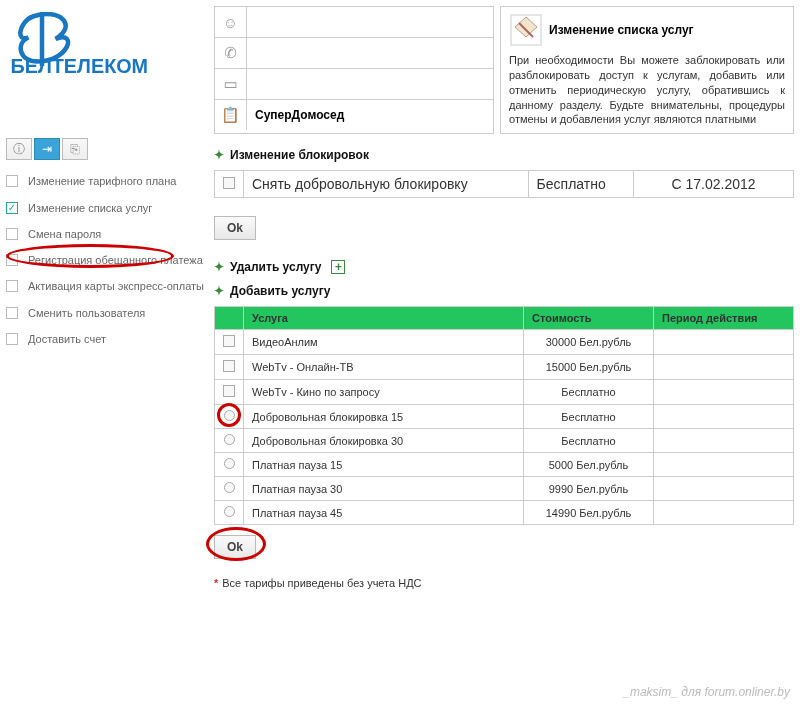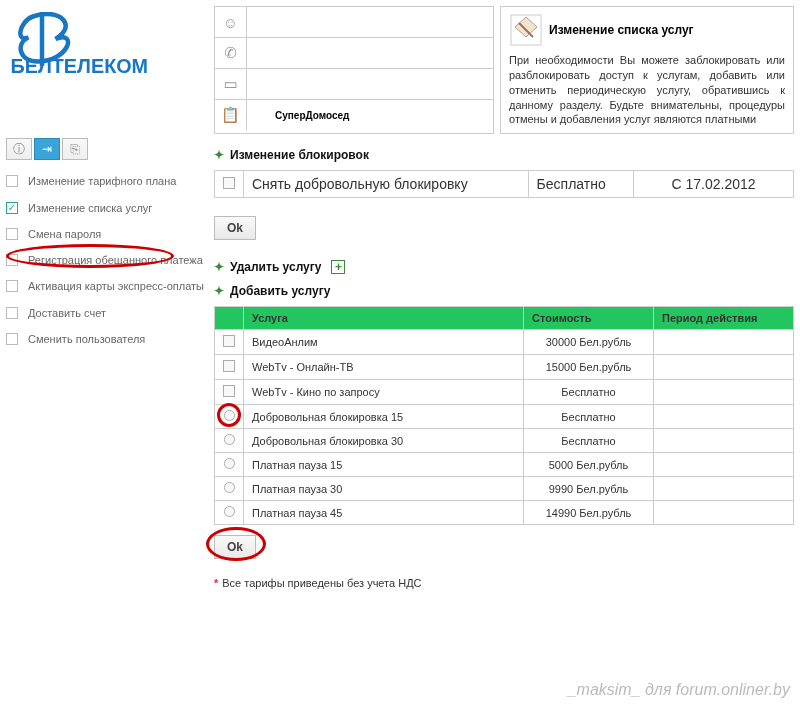--- a/index.html
+++ b/index.html
@@ -34,22 +34,21 @@
     border-right: 1px solid #ccc;
     display: flex;
     align-items: center;
     justify-content: center;
     color: #999;
     font-size: 15px;
   }
   .icon-text-cell {
     flex: 1;
     padding: 6px 8px;
-    font-size: 10px;
-    margin-left: 20px;
+    font-size: 12px;
   }
   .bold { font-weight: bold; color: #000; }
   .thanks-row { padding: 6px 8px; text-align: center; font-size: 11px; }
   .info-box {
     border: 1px solid #ccc;
     flex: 1;
     padding: 6px 8px;
     font-size: 11px;
   }
   .info-head { display: flex; align-items: center; gap: 6px; margin-bottom: 6px; }
@@ -143,21 +142,21 @@
     color: #444;
     margin: 10px 0;
     cursor: pointer;
   }
   .asterisk { color: #c33; font-weight: bold; margin-right: 4px; }
   .footnote { font-size: 11px; color: #333; margin-top: 8px; }
   .watermark {
     position: absolute;
     right: 10px; bottom: 6px;
     color: #bbb;
-    font-size: 16px;
+    font-size: 12px;
     font-style: italic;
   }
   .block-table { width: auto; margin-bottom: 8px; }
   .block-table td, .block-table th { font-size: 14px; }
   .circled { position: relative; }
 </style>
 </head>
 <body>
 
 <div class="header-row">
@@ -226,25 +225,25 @@
         <div class="sb-item">
           <span class="sb-check"></span>
           <span>Регистрация обещанного платежа</span>
         </div>
         <div class="sb-item">
           <span class="sb-check"></span>
           <span>Активация карты экспресс-оплаты</span>
         </div>
         <div class="sb-item">
           <span class="sb-check"></span>
+          <span>Сменить пользователя</span>
+        </div>
+        <div class="sb-item">
+          <span class="sb-check"></span>
           <span>Доставить счет</span>
-        </div>
-        <div class="sb-item">
-          <span class="sb-check"></span>
-          <span>Сменить пользователя</span>
         </div>
       </div>
   </div>
 
   <div class="content">
     <div class="sec-head">
       <span class="plus-icon">✦</span>
       <span>Изменение блокировок</span>
     </div>
 

